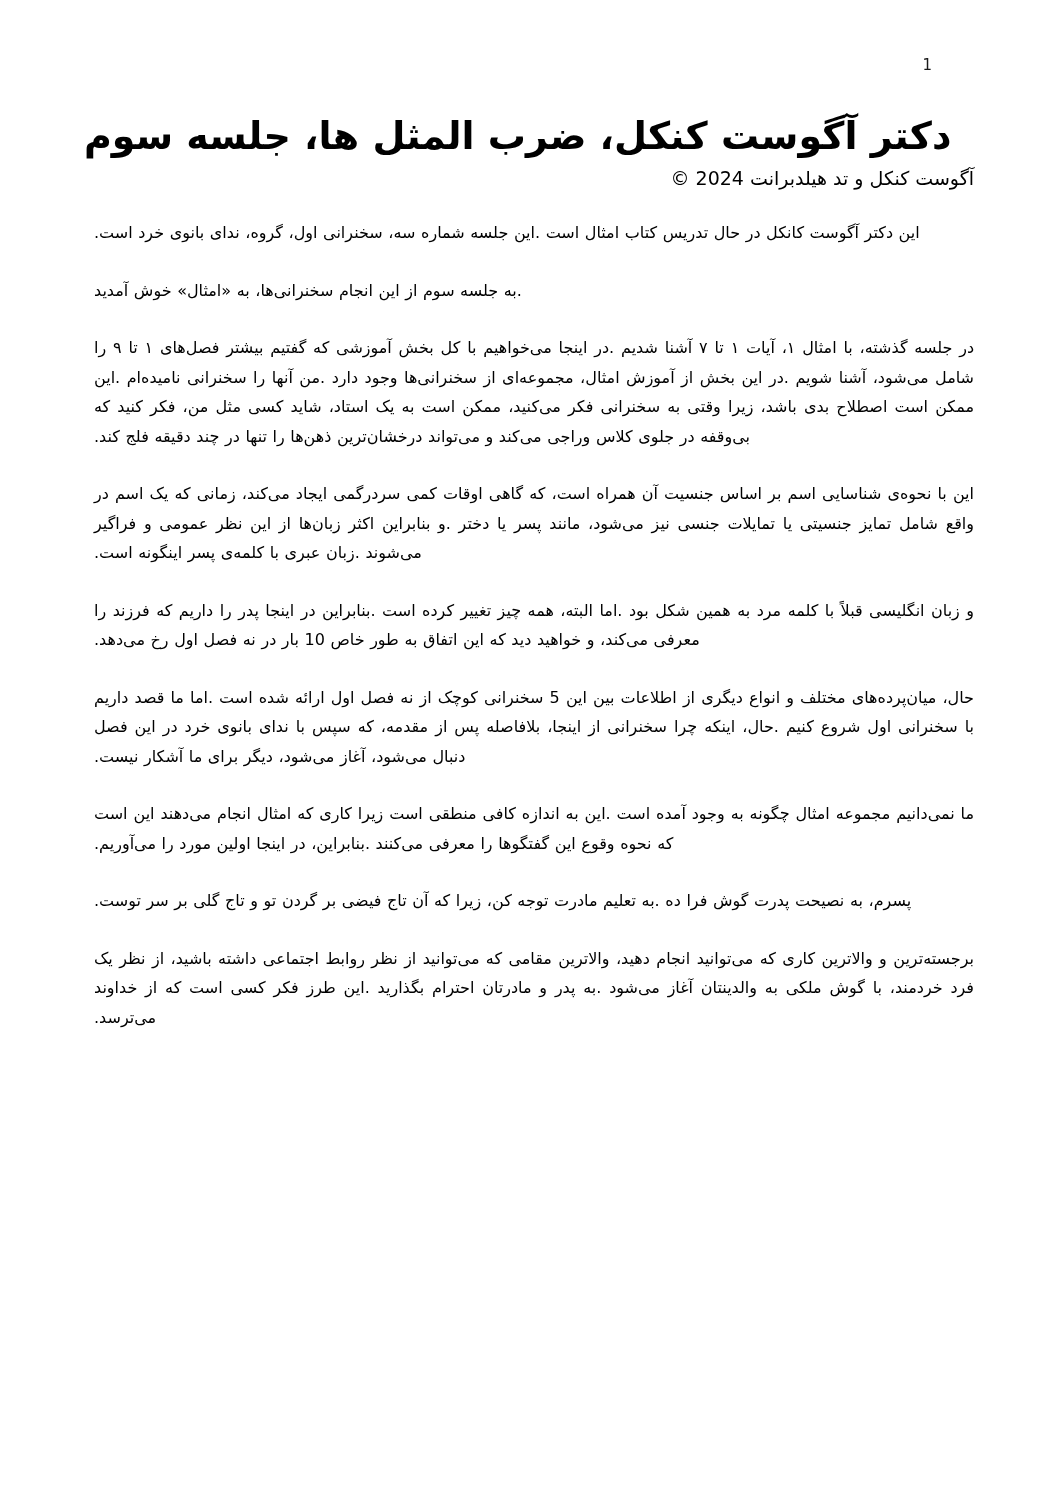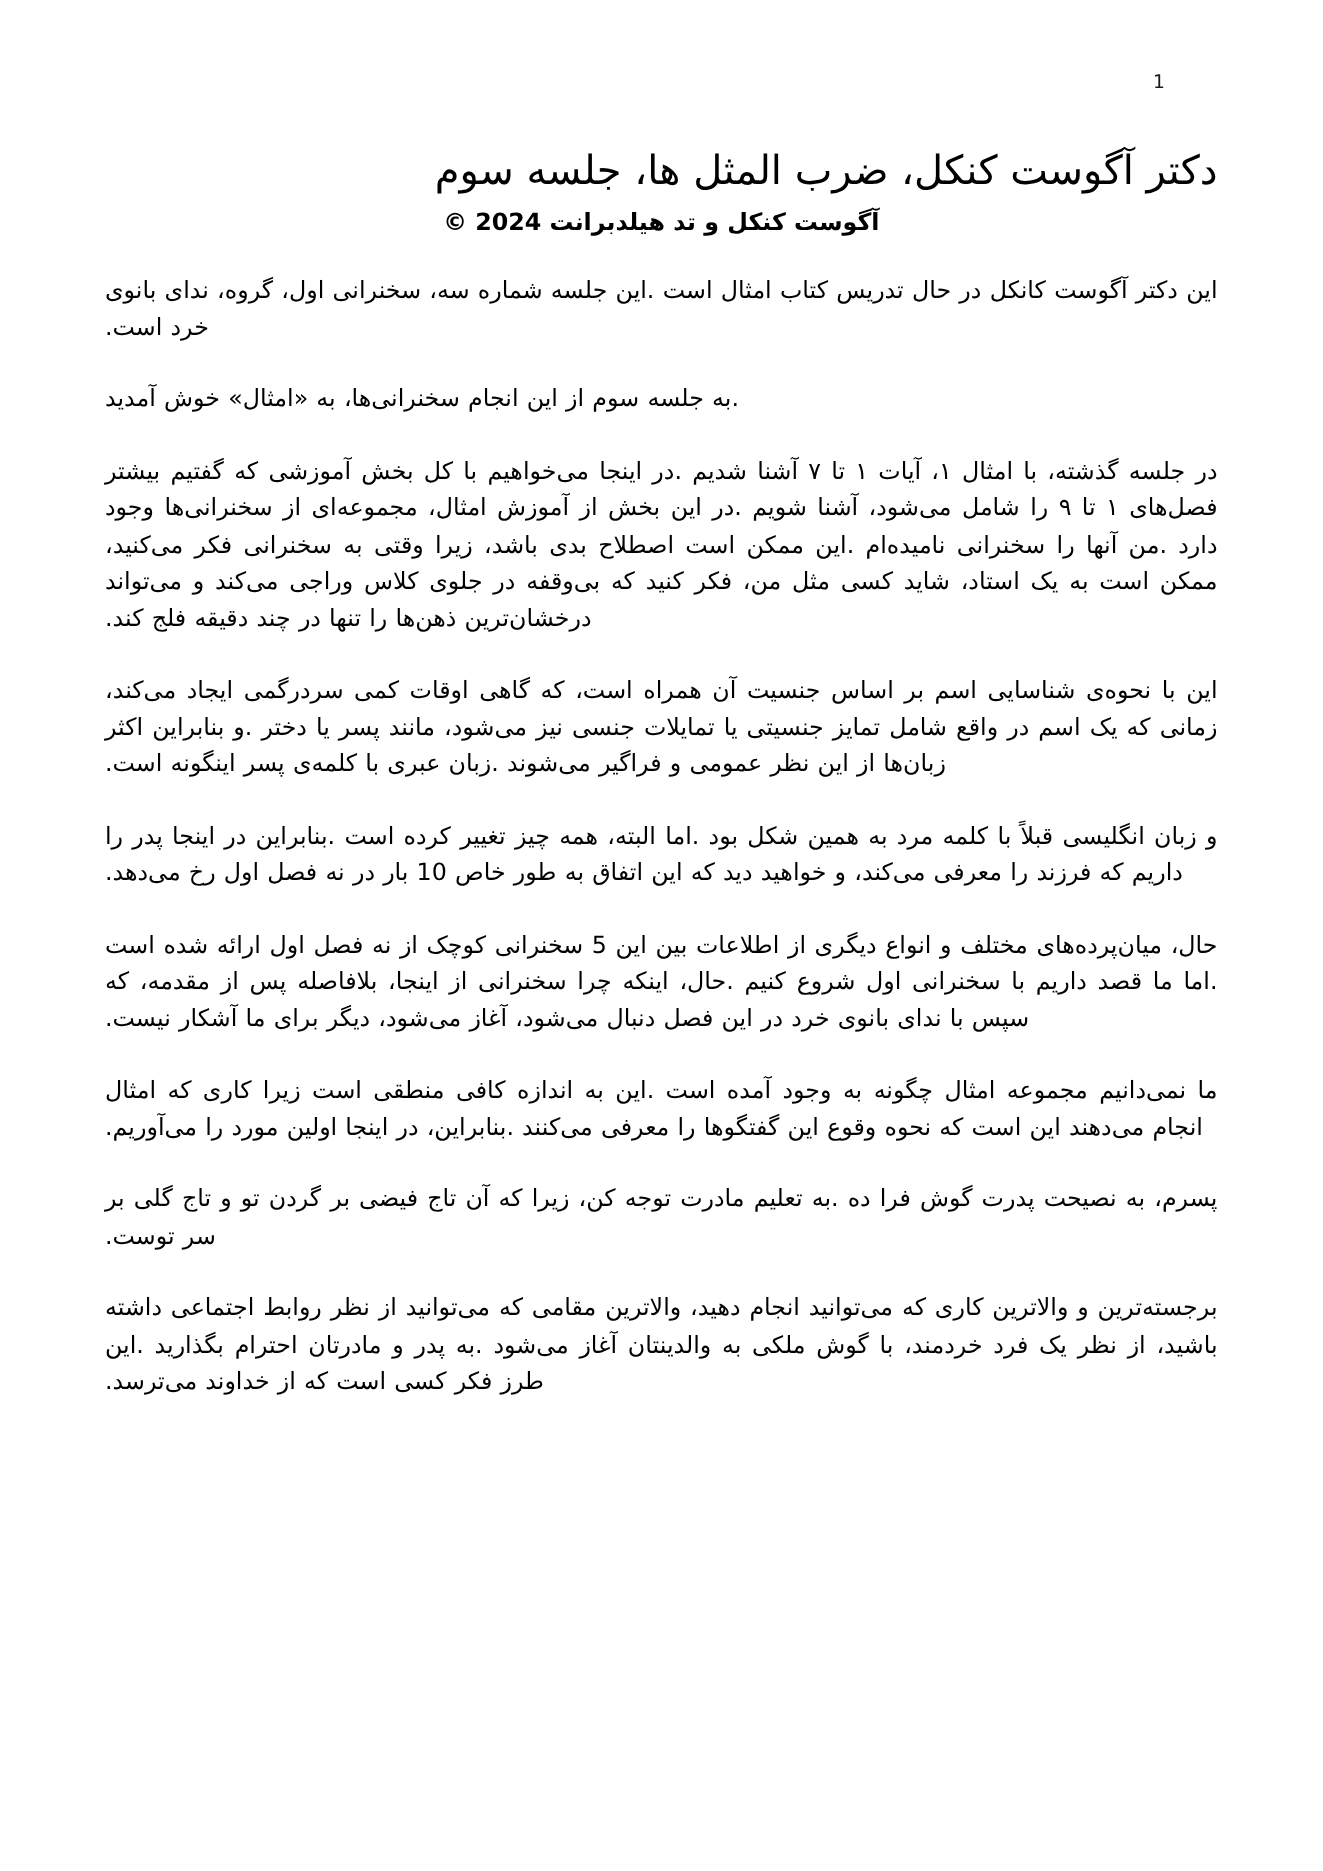--- a/index.html
+++ b/index.html
@@ -19,43 +19,41 @@
   .page-number {
     direction: ltr;
     text-align: right;
     padding-right: 42px;
     font-size: 15px;
     line-height: 22px;
     color: #1a1a1a;
   }
   .doc-title {
     direction: rtl;
-    text-align: right;
-    font-size: 32px;
-    font-weight: normal;
+    text-align: left;
+    font-size: 38px;
+    font-weight: bold;
     line-height: 40px;
     margin: 40px 0 8px 0;
   }
   .copyright-line {
     direction: rtl;
-    text-align: center;
     font-size: 19px;
     line-height: 28px;
     margin: 0 0 26px 0;
-    font-weight: bold;
   }
   p.par {
     direction: rtl;
     unicode-bidi: embed;
     text-align: justify;
     text-align-last: left;
     -moz-text-align-last: left;
-    font-size: 19px;
+    font-size: 16px;
     line-height: 29.5px;
-    margin: 0 0 28px 0;
+    margin: 0 0 28px 10px;
     word-spacing: 0.5px;
   }
 </style>
 </head>
 <body>
 
 <div class="page">
   <div class="page-number">1</div>
 
   <h1 class="doc-title">دکتر آگوست کنکل، ضرب المثل ها، جلسه سوم</h1>

